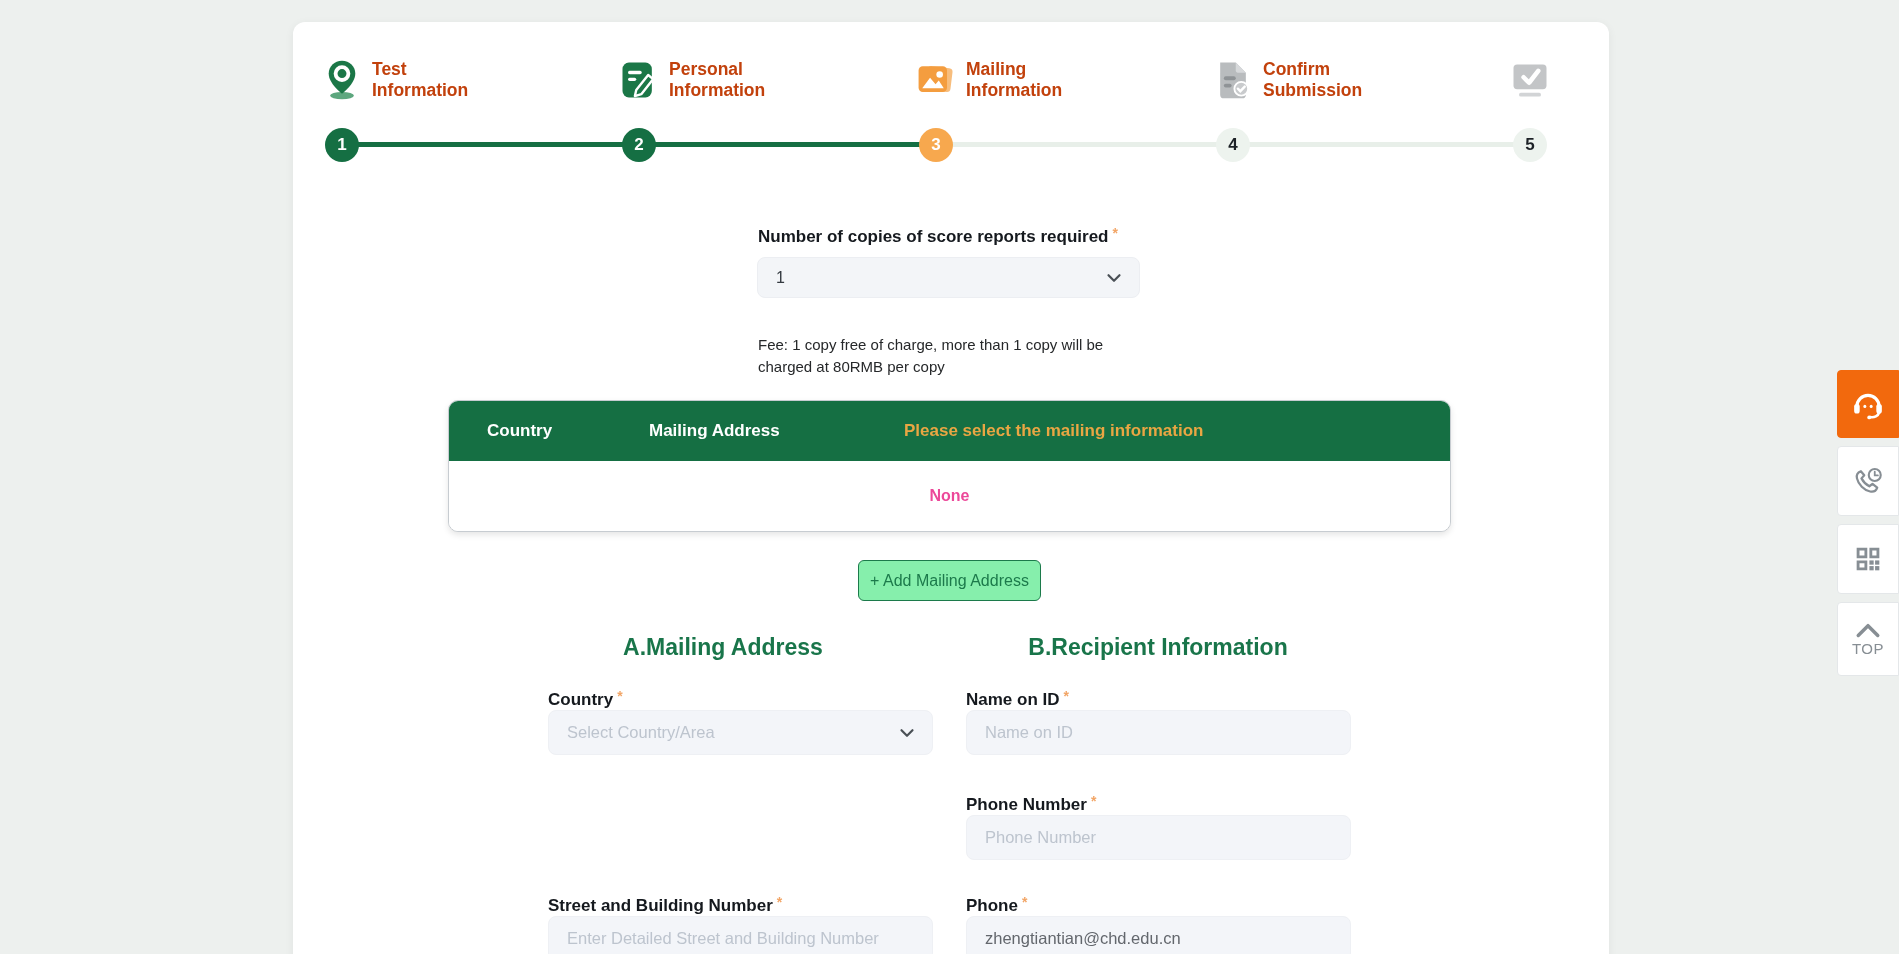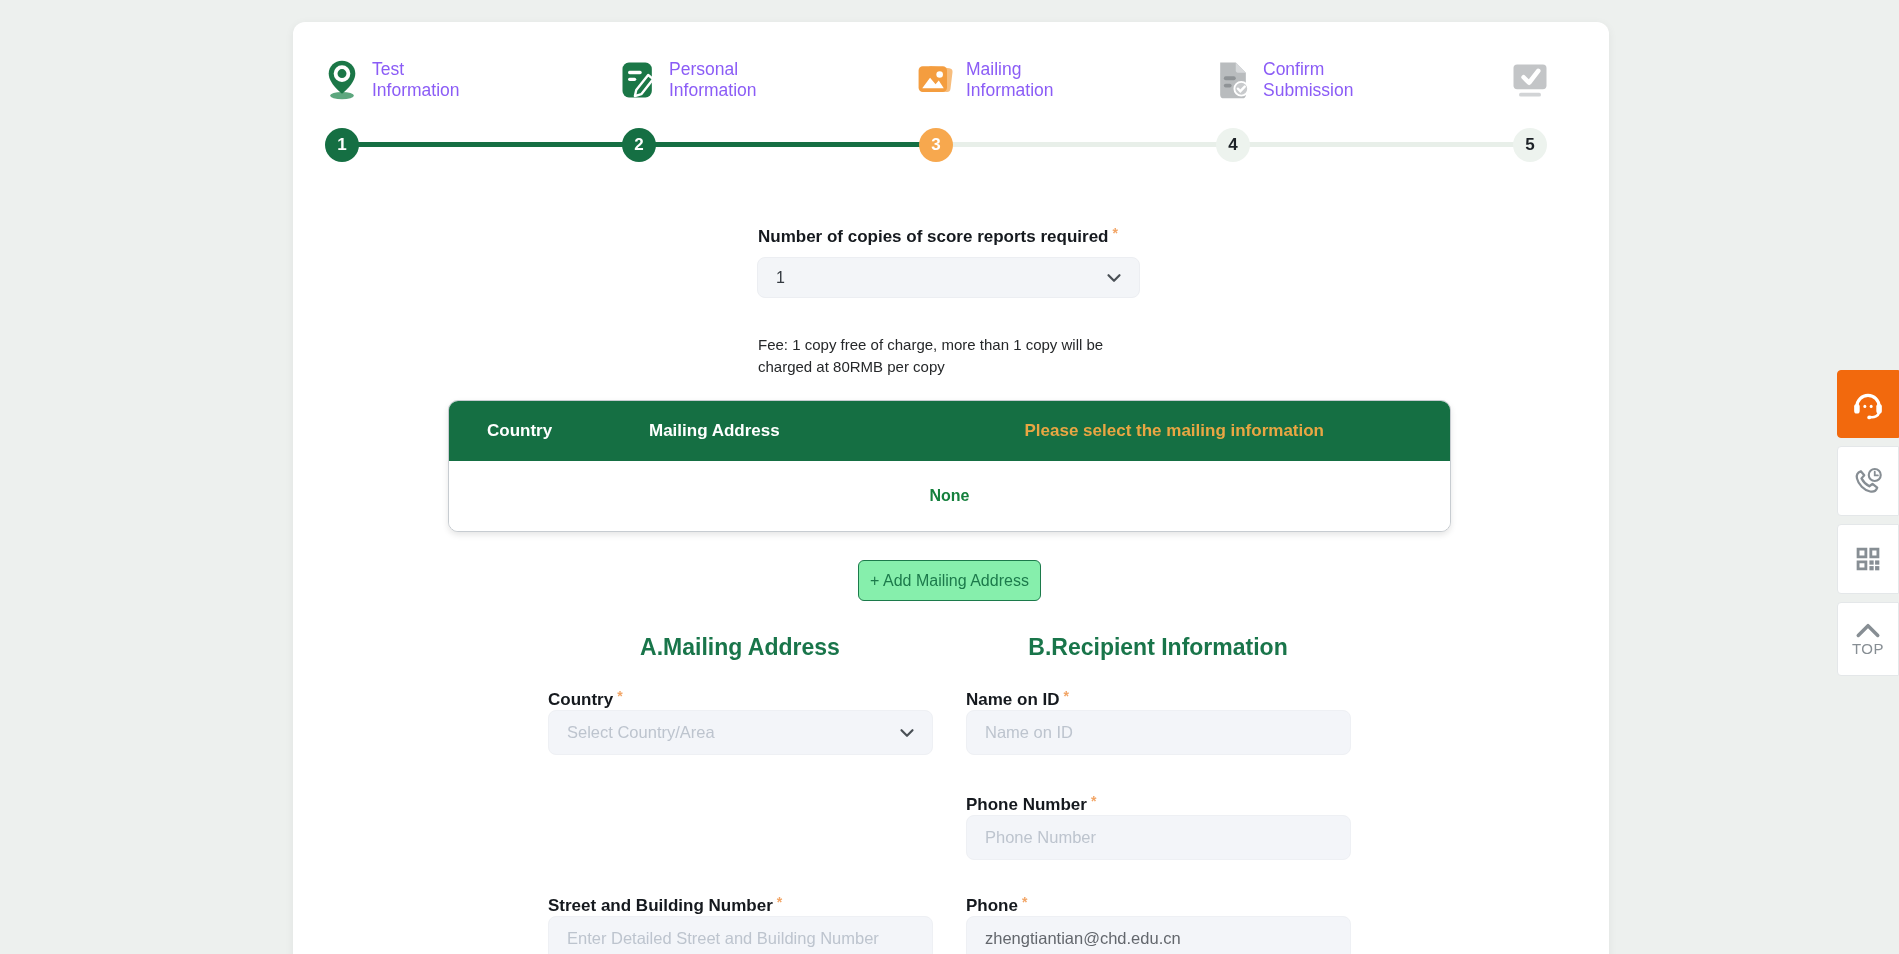--- a/index.html
+++ b/index.html
@@ -20,21 +20,21 @@
   
   .stepper { position:absolute; left:0; top:36px; width:100%; height:112px; }
   .step-line { position:absolute; top:84px; height:5px; border-radius:3px; }
   .line-done { left:49px;  width:594px; background:#156f43; }
   .line-todo { left:643px; width:594px; background:#e8efe9; }
   .step { position:absolute; top:0; width:0; }
   .step-icon { position:absolute; left:-22px; top:0; width:44px; height:44px; }
   .step-icon svg { width:44px; height:44px; display:block; }
   .step-label {
     position:absolute; left:30px; top:1px; width:140px;
-    font-size:17.5px; font-weight:400; line-height:1.2; color:#8b5cf6;
+    font-size:17.5px; font-weight:700; line-height:1.2; color:#c2410c;
     white-space:pre-line;
   }
   .step-circle {
     position:absolute; left:-17px; top:70px; width:34px; height:34px;
     border-radius:50%; display:flex; align-items:center; justify-content:center;
     font-size:17px; font-weight:700; z-index:2;
   }
   .circle-done   { background:#156f43; color:#fff; }
   .circle-active { background:#f7a84e; color:#fff; }
   .circle-todo   { background:#edf3ee; color:#1c2126; }
@@ -54,35 +54,35 @@
   
   .mail-table {
     position:absolute; left:155px; top:378px; width:1003px;
     border:1px solid #c7ccd1; border-radius:10px; overflow:hidden;
     box-shadow:0 3px 6px rgba(0,0,0,.10); background:#fff;
   }
   .mail-table-header { position:relative; height:60px; background:#156f43; }
   .th { position:absolute; top:0; height:60px; line-height:60px; font-size:17px; font-weight:700; color:#fff; }
   .th-country { left:38px; }
   .th-address { left:200px; }
-  .th-notice  { left:455px; width:420px; text-align:right; color:#e9a643; }
+  .th-notice  { left:455px; width:420px; text-align:left; color:#e9a643; }
   .mail-table-body { height:70px; display:flex; align-items:center; justify-content:center; background:#fff; }
-  .empty-text { font-size:16px; font-weight:600; color:#15803d; }
+  .empty-text { font-size:16px; font-weight:600; color:#ec4899; }
 
   
   .add-btn {
     position:absolute; left:565px; top:538px; width:183px; height:41px;
     border:1px solid #1c7a4b; border-radius:6px; background:#86efac; color:#1c7a4b;
     font-size:16px; font-family:inherit; cursor:pointer;
     display:flex; align-items:center; justify-content:center;
   }
 
   
   .section-title { position:absolute; top:612px; width:320px; text-align:center; font-size:23px; font-weight:700; color:#19754a; }
-  .title-a { left:287px; }
+  .title-a { left:270px; }
   .title-b { left:705px; }
 
   
   .fcol-left  { left:255px; }
   .fcol-right { left:673px; }
   .field { position:absolute; width:385px; }
   .r1 { top:666px; } .r2 { top:771px; } .r3 { top:872px; }
   .field-label { font-size:17px; font-weight:700; }
   .field-input, .field-select {
     margin-top:0; width:100%; height:45px;

